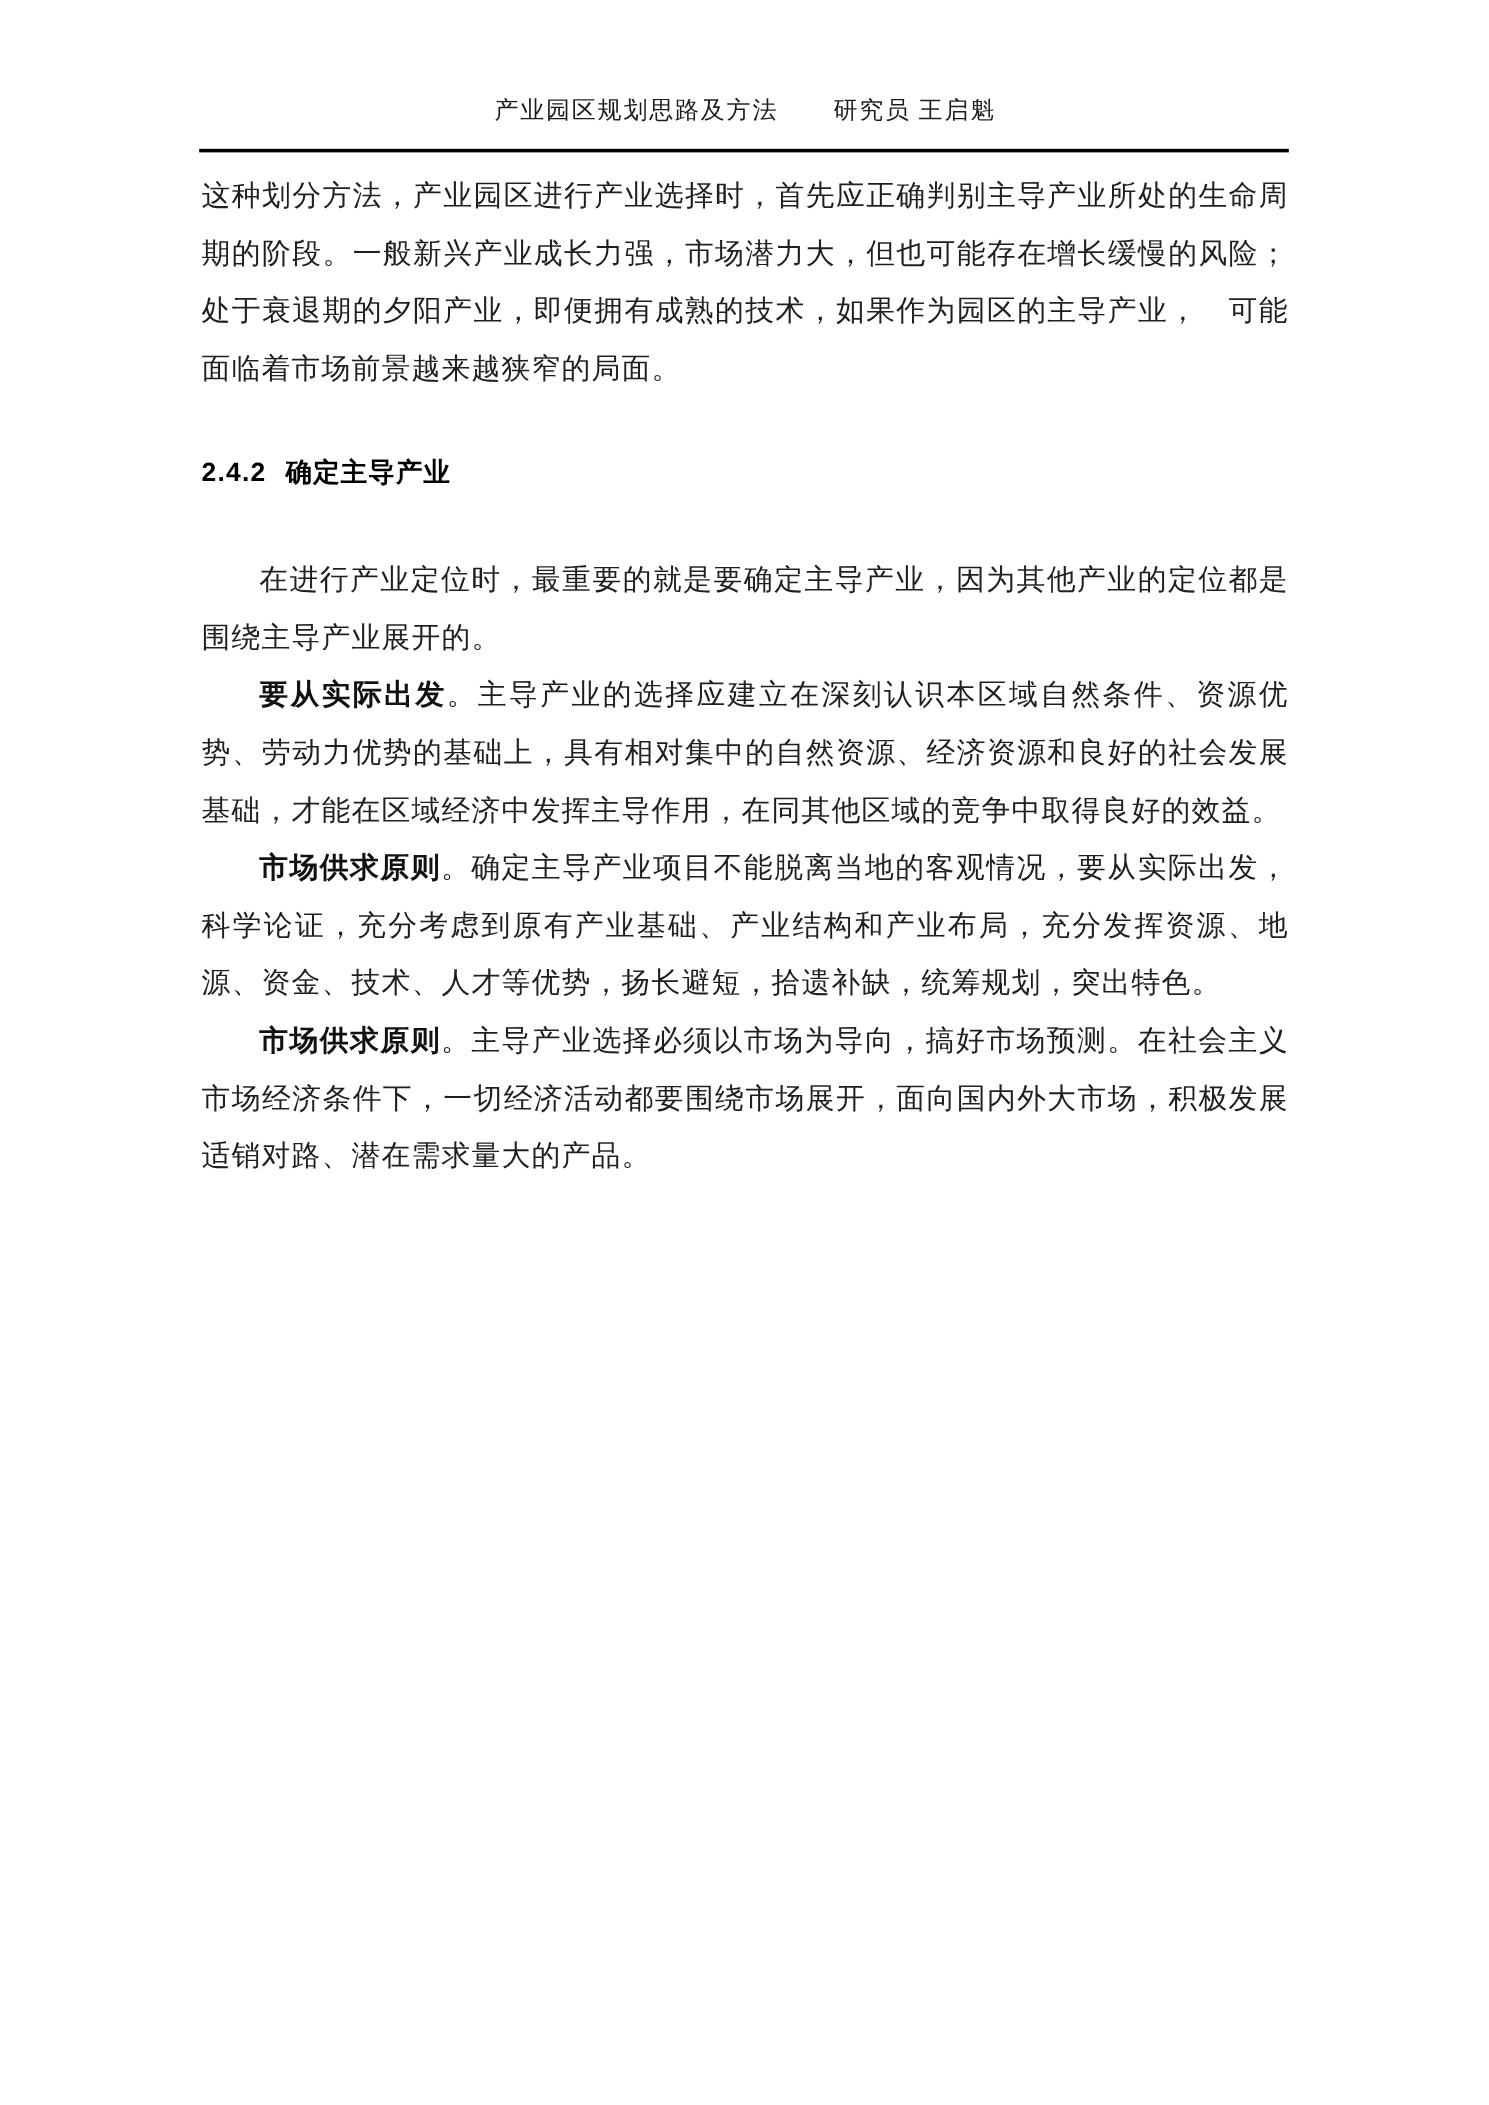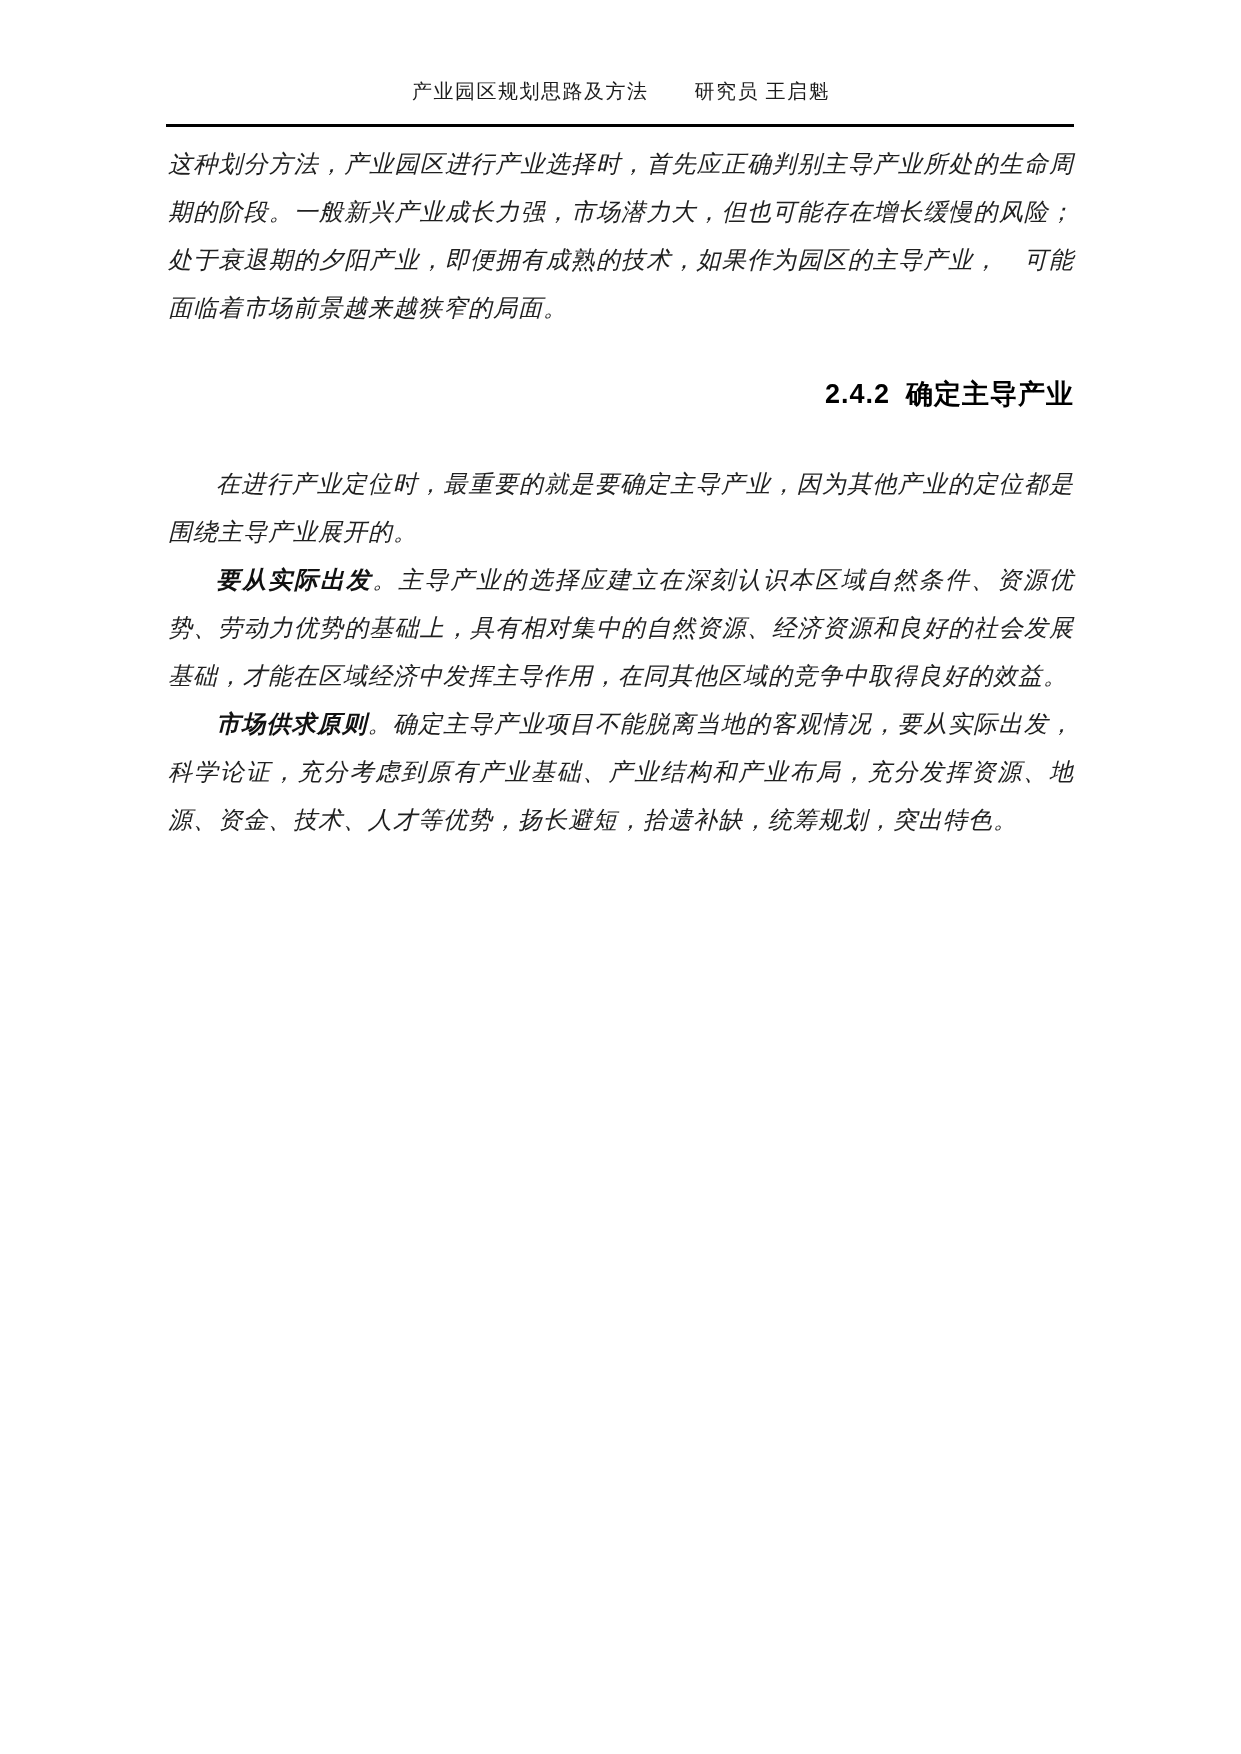--- a/index.html
+++ b/index.html
@@ -38,30 +38,30 @@
     position: absolute;
     top: 140px;
     left: 168px;
     width: 906px;
     font-size: 24px;
     line-height: 48px;
     letter-spacing: 1px;
     text-align: justify;
     color: #1f1f1f;
   }
-  .para { text-indent: 2em; font-style: italic; }
+  .para { text-indent: 2em; }
   .para.no-indent { text-indent: 0; }
   .section-heading {
     font-family: "Liberation Sans", "DejaVu Sans", sans-serif;
-    font-size: 27px;
+    font-size: 22px;
     font-weight: bold;
     color: #000000;
     line-height: 36px;
     margin: 44px 0 48px 0;
-    text-align: right;
+    text-align: left;
     text-indent: 0;
     letter-spacing: 1px;
   }
   .section-heading .heading-number { margin-right: 16px; }
   .principle-lead {
     font-family: "Liberation Sans", "DejaVu Sans", sans-serif;
     font-weight: bold;
     color: #111111;
   }
   .page-footer {
@@ -92,20 +92,21 @@
 
     <p class="para">在进行产业定位时，最重要的就是要确定主导产业，因为其他产业的定位都是围绕主导产业展开的。</p>
 
 
 
 
     <p class="para"><strong class="principle-lead">要从实际出发</strong><span>。主导产业的选择应建立在深刻认识本区域自然条件、资源优势、劳动力优势的基础上，具有相对集中的自然资源、经济资源和良好的社会发展基础，才能在区域经济中发挥主导作用，在同其他区域的竞争中取得良好的效益。</span></p>
 
     <p class="para"><strong class="principle-lead">市场供求原则</strong><span>。确定主导产业项目不能脱离当地的客观情况，要从实际出发，科学论证，充分考虑到原有产业基础、产业结构和产业布局，充分发挥资源、地源、资金、技术、人才等优势，扬长避短，拾遗补缺，统筹规划，突出特色。</span></p>
 
+    <p class="para"><strong class="principle-lead">市场供求原则</strong><span>。主导产业选择必须以市场为导向，搞好市场预测。在社会主义市场经济条件下，一切经济活动都要围绕市场展开，面向国内外大市场，积极发展适销对路、潜在需求量大的产品。</span></p>
 
   </main>
 
   <footer class="page-footer">
     <span>16</span>
   </footer>
 
 </div>
 
 </body></html>

